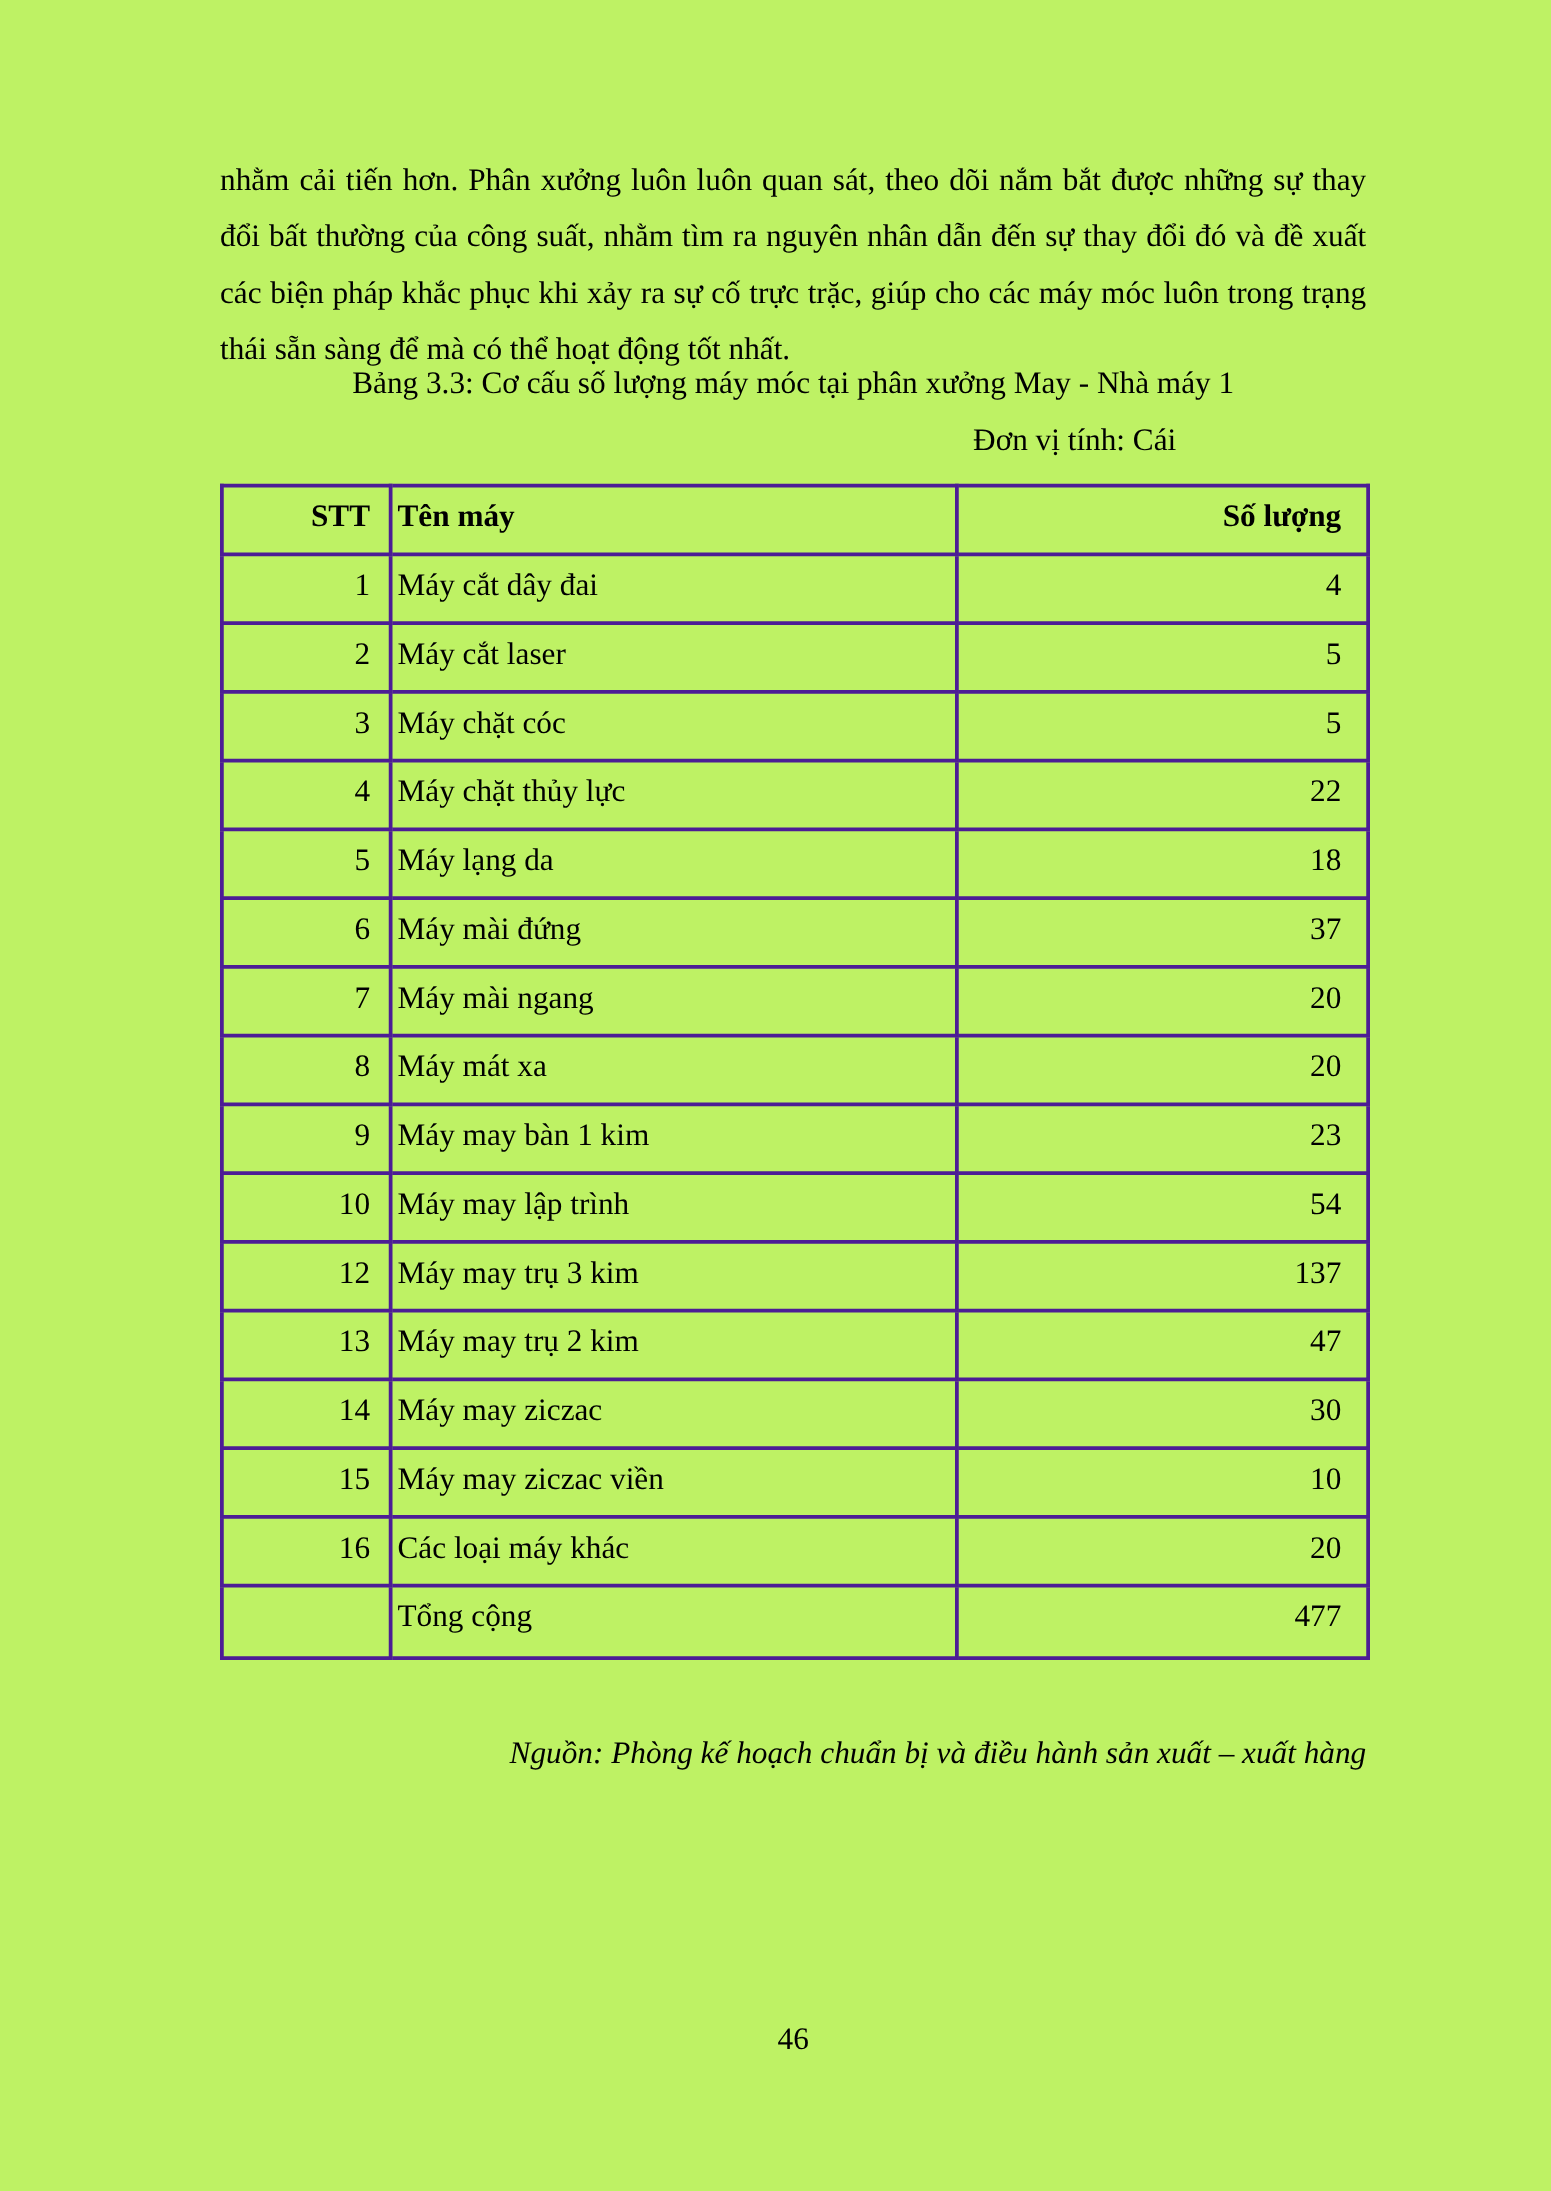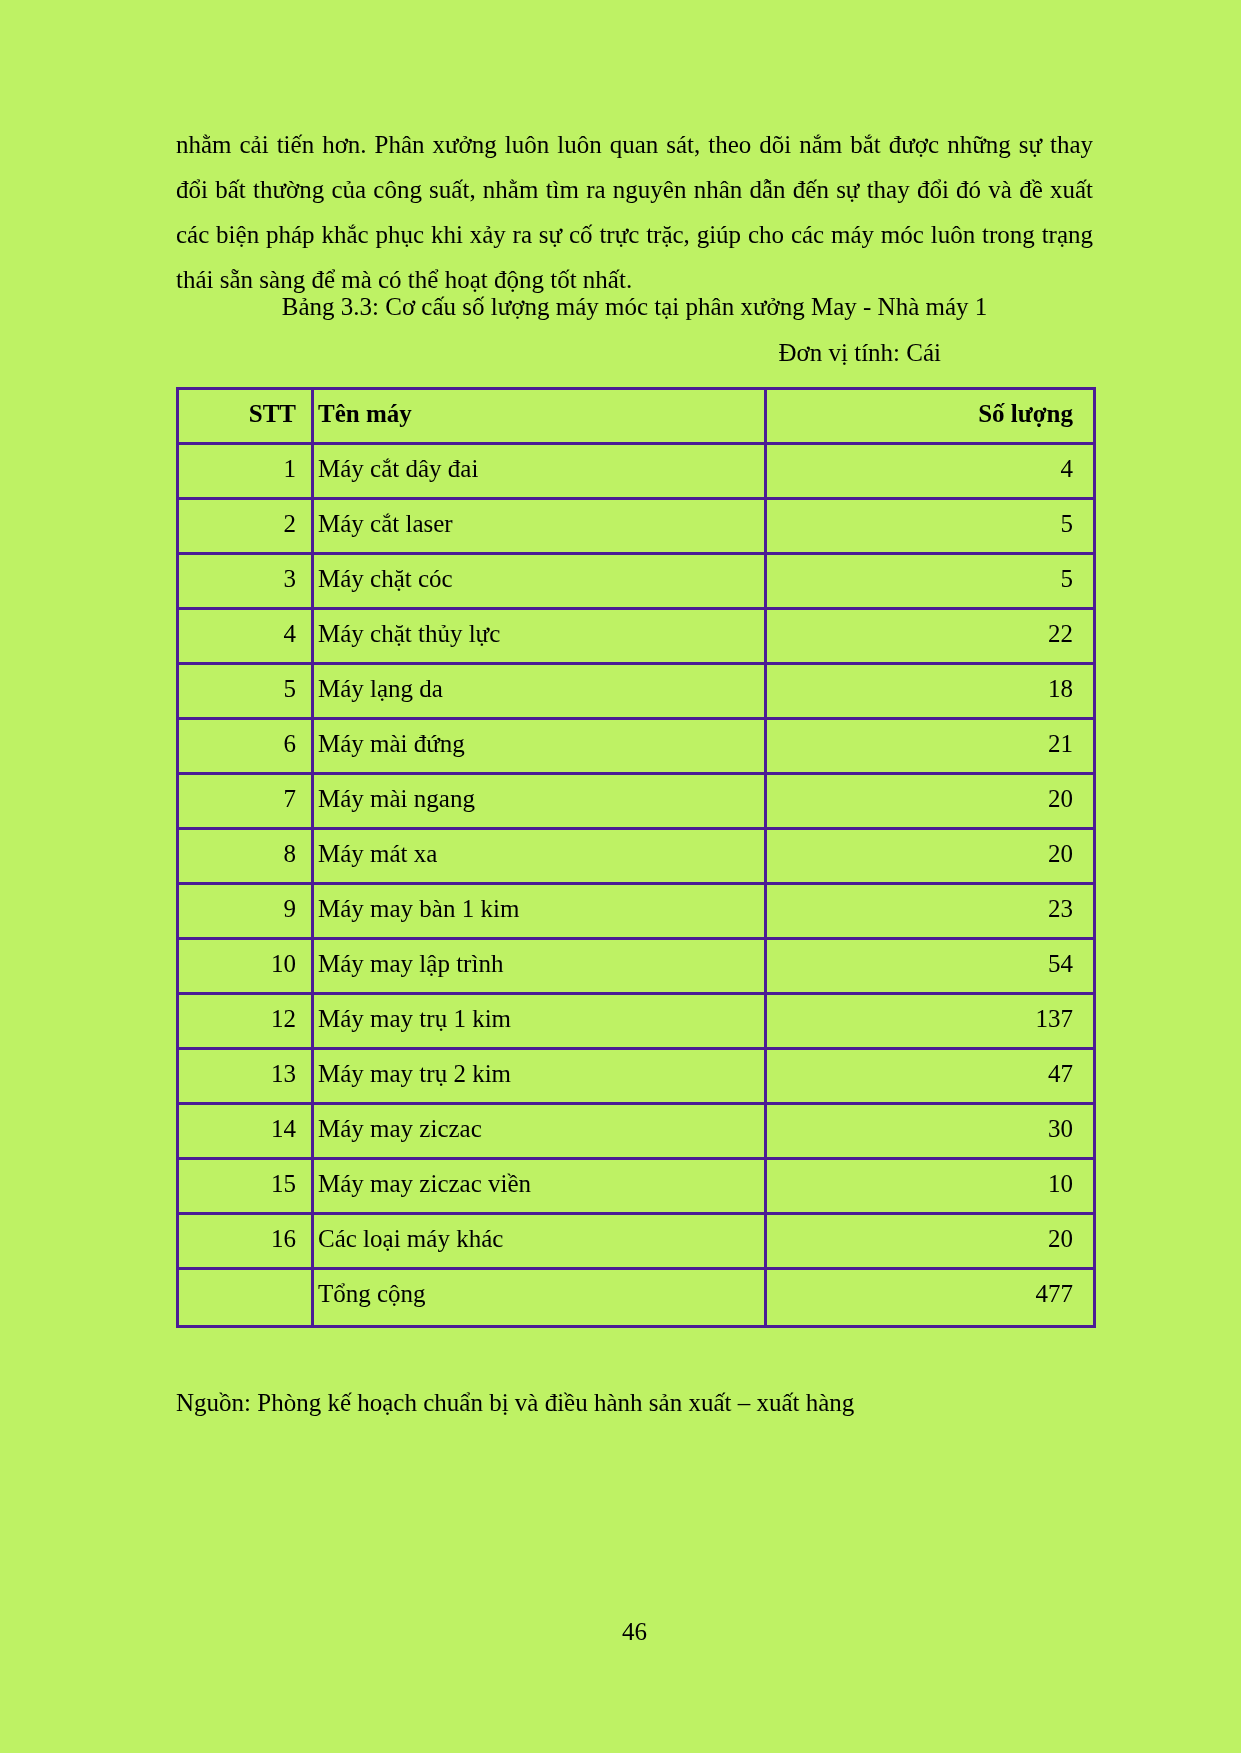--- a/index.html
+++ b/index.html
@@ -70,21 +70,22 @@
   td.cell-name, th.cell-name { text-align: left; padding-left: 4px; }
   td.cell-qty, th.cell-qty { text-align: right; padding-right: 20px; }
   tr.total-row td { height: 58px; }
   .source-line {
     position: absolute;
     left: 176px;
     width: 917px;
     top: 1380px;
     font-size: 25px;
     line-height: 45px;
-    text-align: left;
+    text-align: right;
+    font-style: italic;
   }
   .page-number {
     position: absolute;
     left: 176px;
     width: 917px;
     top: 1609px;
     font-size: 25px;
     line-height: 45px;
     text-align: center;
   }
@@ -133,21 +134,21 @@
       <td class="cell-qty">22</td>
     </tr>
     <tr>
       <td class="cell-stt">5</td>
       <td class="cell-name">Máy lạng da</td>
       <td class="cell-qty">18</td>
     </tr>
     <tr>
       <td class="cell-stt">6</td>
       <td class="cell-name">Máy mài đứng</td>
-      <td class="cell-qty">21</td>
+      <td class="cell-qty">37</td>
     </tr>
     <tr>
       <td class="cell-stt">7</td>
       <td class="cell-name">Máy mài ngang</td>
       <td class="cell-qty">20</td>
     </tr>
     <tr>
       <td class="cell-stt">8</td>
       <td class="cell-name">Máy mát xa</td>
       <td class="cell-qty">20</td>
@@ -157,21 +158,21 @@
       <td class="cell-name">Máy may bàn 1 kim</td>
       <td class="cell-qty">23</td>
     </tr>
     <tr>
       <td class="cell-stt">10</td>
       <td class="cell-name">Máy may lập trình</td>
       <td class="cell-qty">54</td>
     </tr>
     <tr>
       <td class="cell-stt">12</td>
-      <td class="cell-name">Máy may trụ 1 kim</td>
+      <td class="cell-name">Máy may trụ 3 kim</td>
       <td class="cell-qty">137</td>
     </tr>
     <tr>
       <td class="cell-stt">13</td>
       <td class="cell-name">Máy may trụ 2 kim</td>
       <td class="cell-qty">47</td>
     </tr>
     <tr>
       <td class="cell-stt">14</td>
       <td class="cell-name">Máy may ziczac</td>

